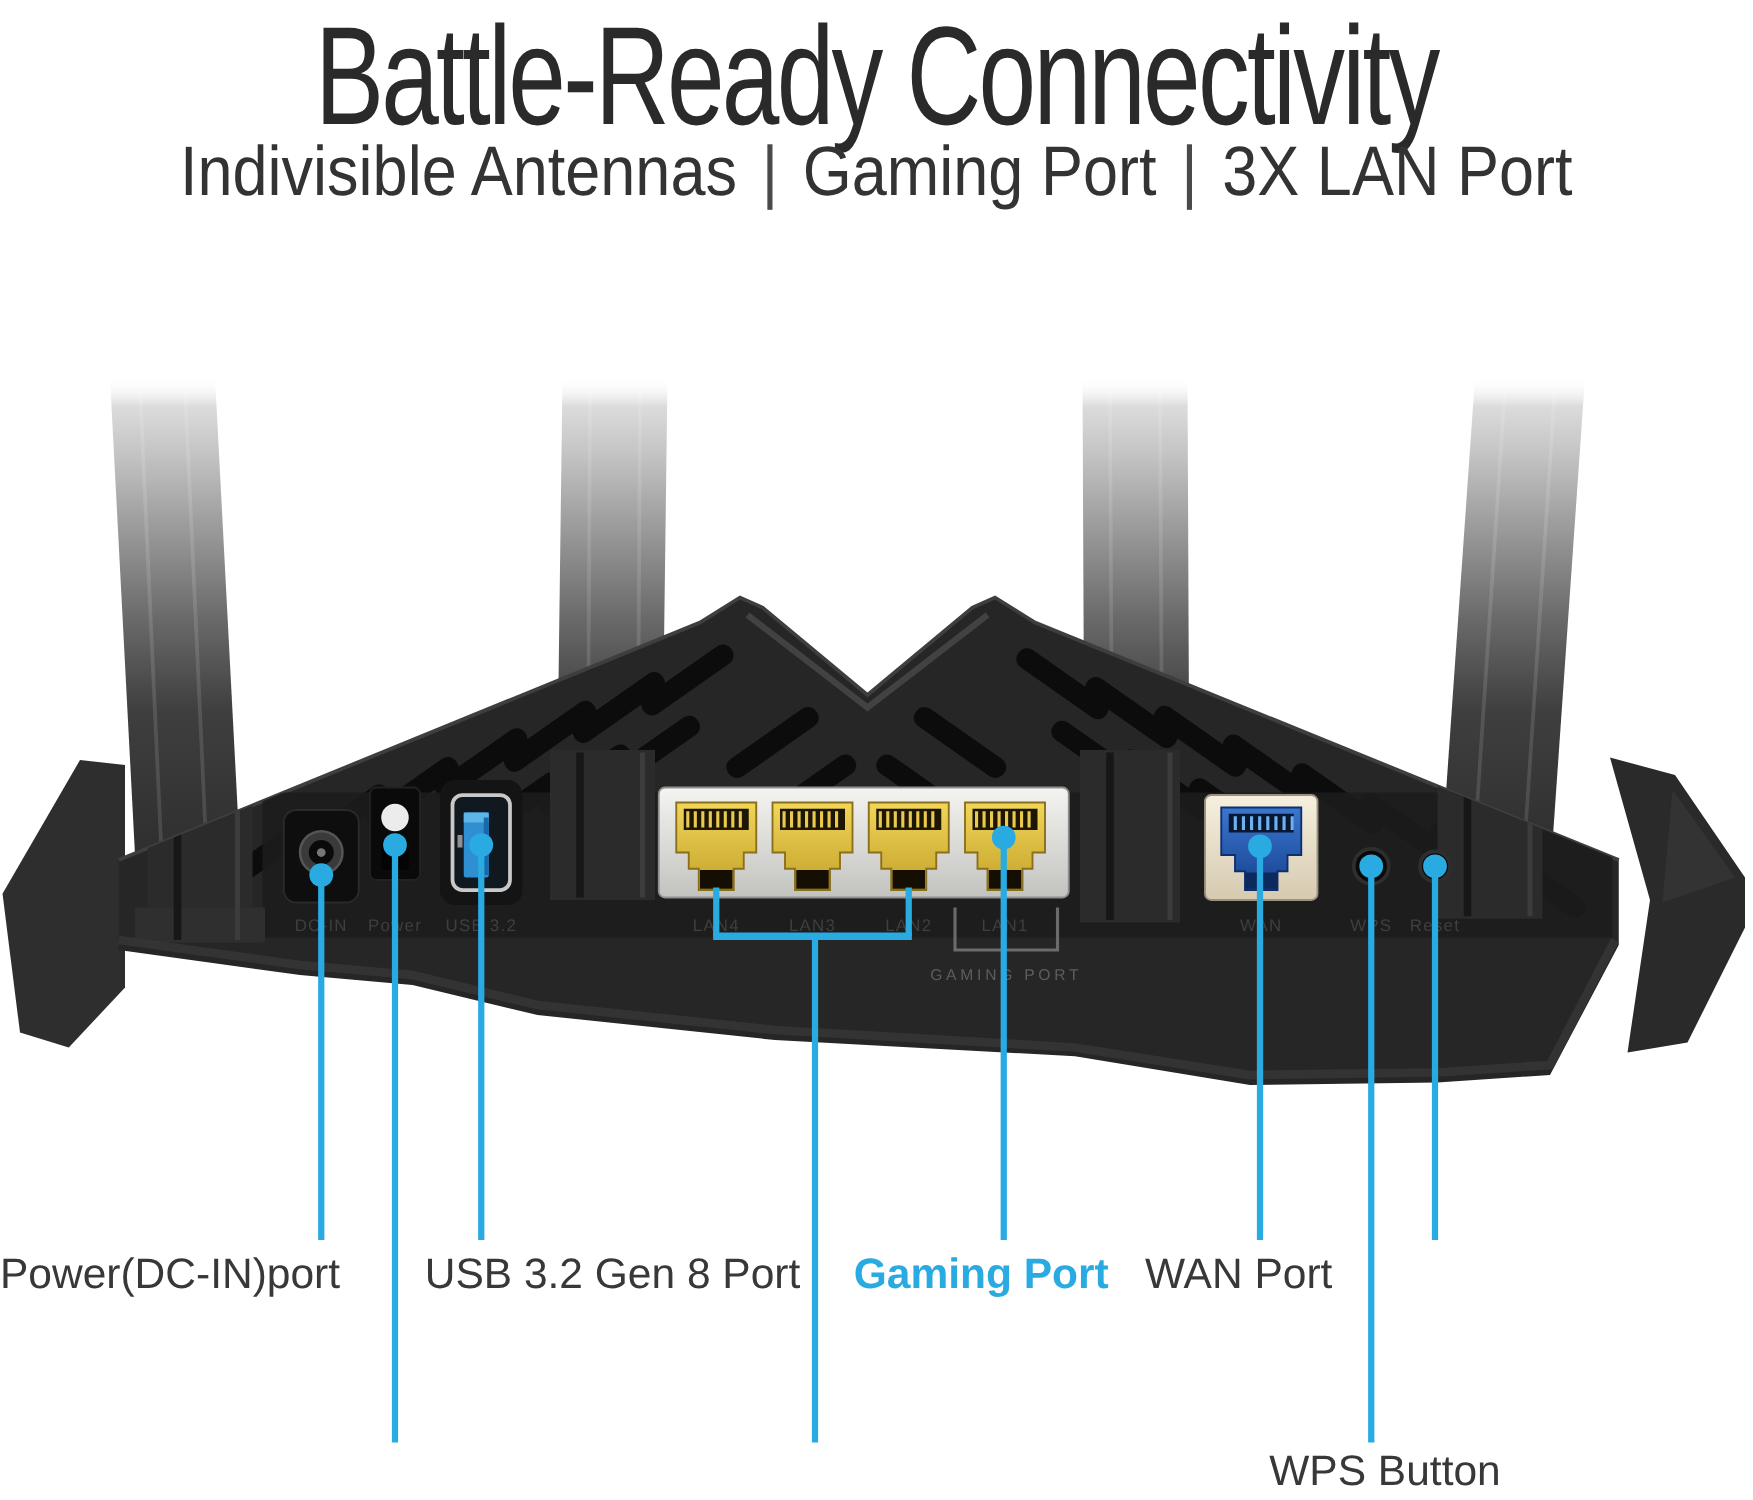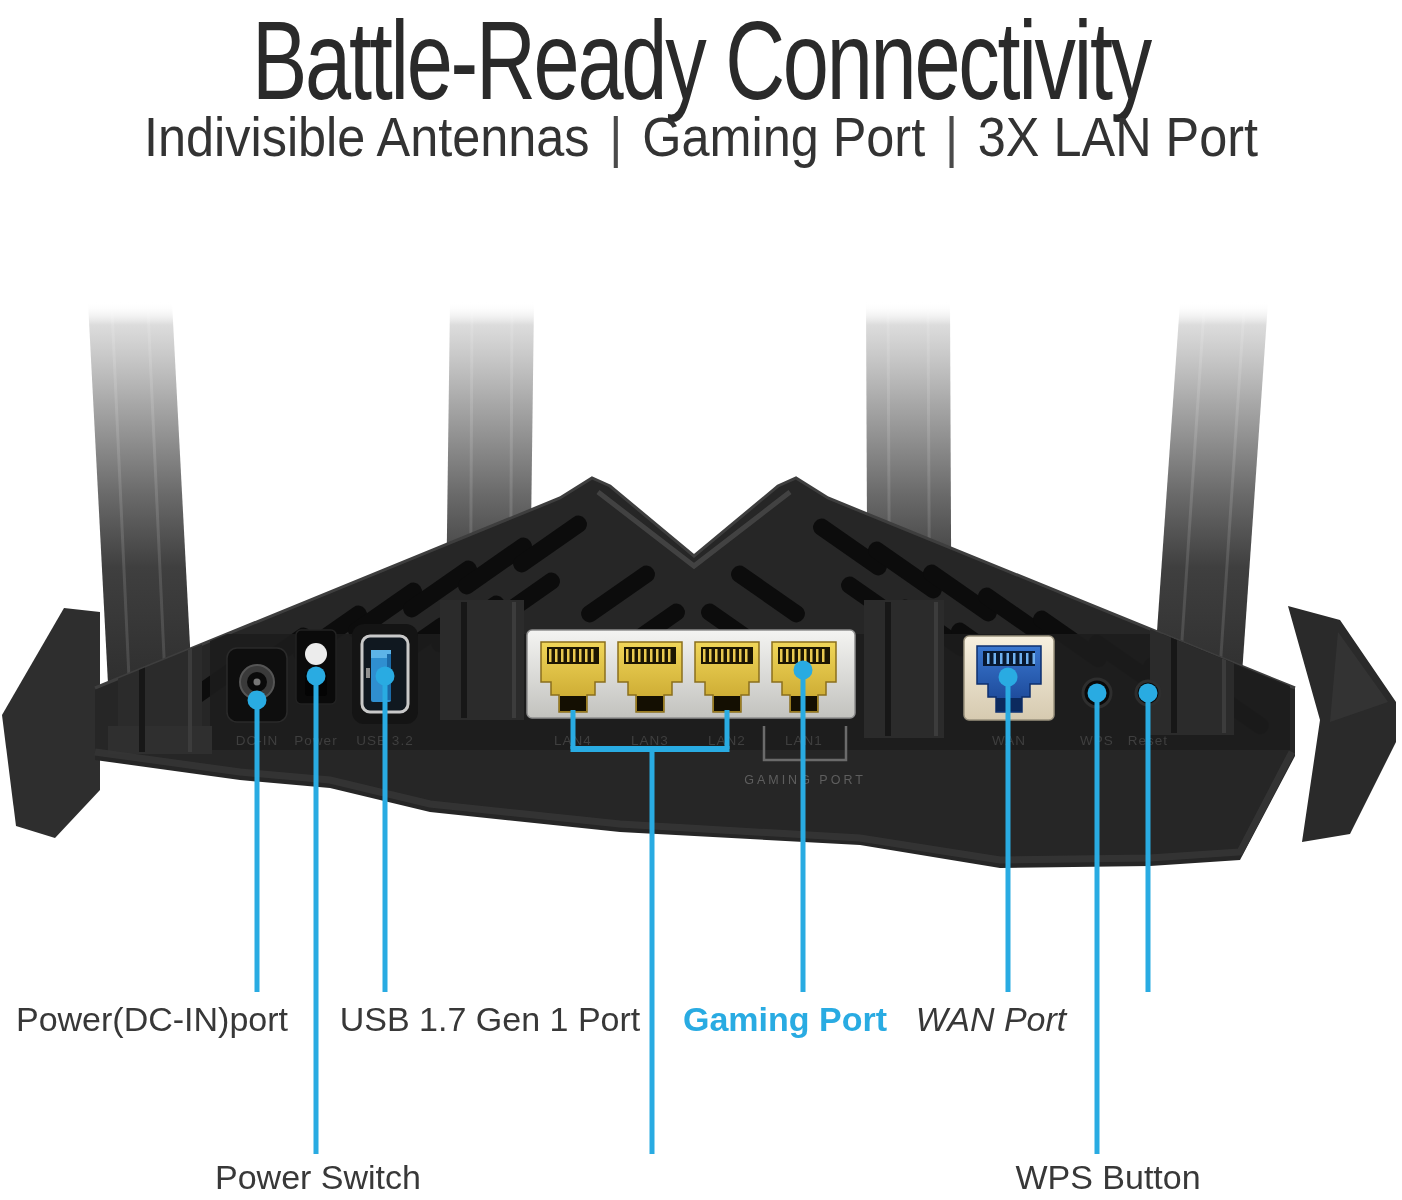--- a/index.html
+++ b/index.html
@@ -13,22 +13,22 @@
   .subtitle{position:absolute;top:104px;left:0;width:100%;text-align:center;
          font-size:56px;color:#333;font-weight:400;
          transform:scaleX(.9);transform-origin:50% 0;white-space:nowrap;}
   .subtitle .sep{padding:0 22px;color:#4a4a4a;}
 
   .cl{position:absolute;transform:translateX(-50%);font-size:34px;color:#383838;
       white-space:nowrap;font-weight:400;}
   .cl.accent{color:#29abe2;font-weight:bold;}
   .r1{top:1000px;}
   .r2{top:1158px;}
-  .lx-dcin{left:152px;text-align:right;} .lx-usb{left:490px;} .lx-gp{left:785px;}
-  .lx-wan{left:991px;font-style:italic;}  .lx-rst{left:1236px;}
+  .lx-dcin{left:136px;text-align:right;} .lx-usb{left:490px;} .lx-gp{left:785px;}
+  .lx-wan{left:991px;}  .lx-rst{left:1236px;}
   .lx-psw{left:318px;}  .lx-lan{left:658px;} .lx-wps{left:1108px;text-align:right;}
 
   .engrave{font-family:"Liberation Sans",sans-serif;fill:#3f3f3f;font-size:13.5px;
            letter-spacing:1px;text-anchor:middle;}
   .gpengrave{font-family:"Liberation Sans",sans-serif;fill:#5e5e5e;font-size:12.5px;
            letter-spacing:3px;text-anchor:middle;}
 </style>
 </head>
 <body>
 
@@ -346,20 +346,19 @@
       <circle cx="1148" cy="693" r="9.5"></circle>
     </g>
   </svg>
 
   <div class="title">Battle-Ready Connectivity</div>
   <div class="subtitle">
     <span>Indivisible Antennas</span><span class="sep">|</span><span>Gaming Port</span><span class="sep">|</span><span>3X LAN Port</span>
   </div>
 
   <div class="cl r1 lx-dcin">Power(DC-IN)port</div>
-  <div class="cl r1 lx-usb">USB 1.7 Gen 1 Port</div>
+  <div class="cl r1 lx-usb">USB 3.2 Gen 8 Port</div>
   <div class="cl r1 lx-gp accent">Gaming Port</div>
   <div class="cl r1 lx-wan">WAN Port</div>
 
-  <div class="cl r2 lx-psw">Power Switch</div>
   <div class="cl r2 lx-wps">WPS Button</div>
 
 </div>
 
 </body></html>

